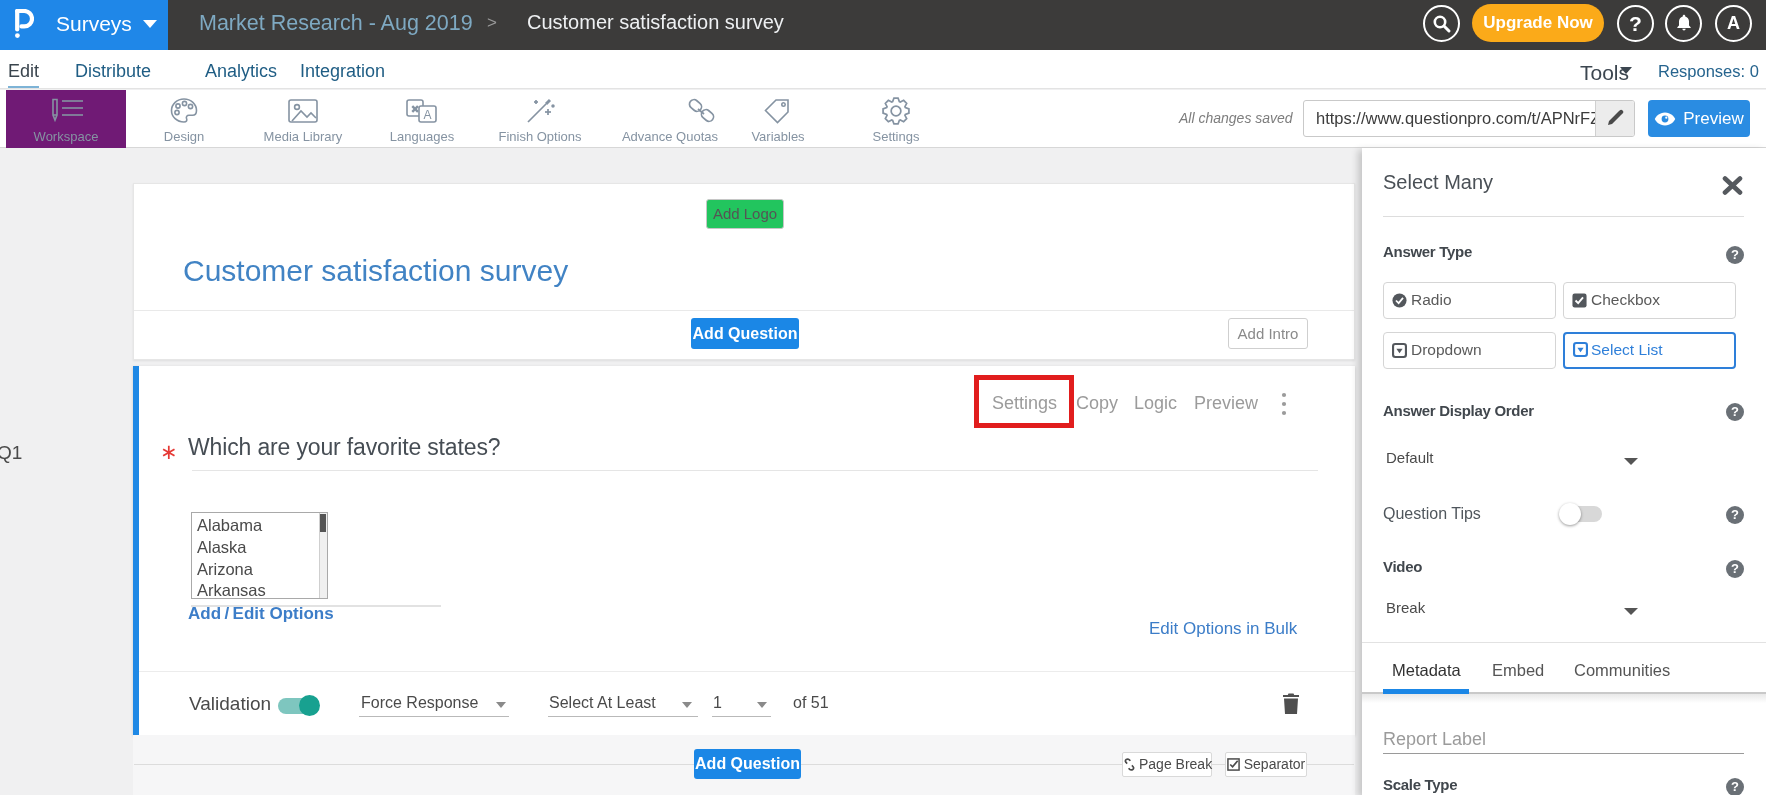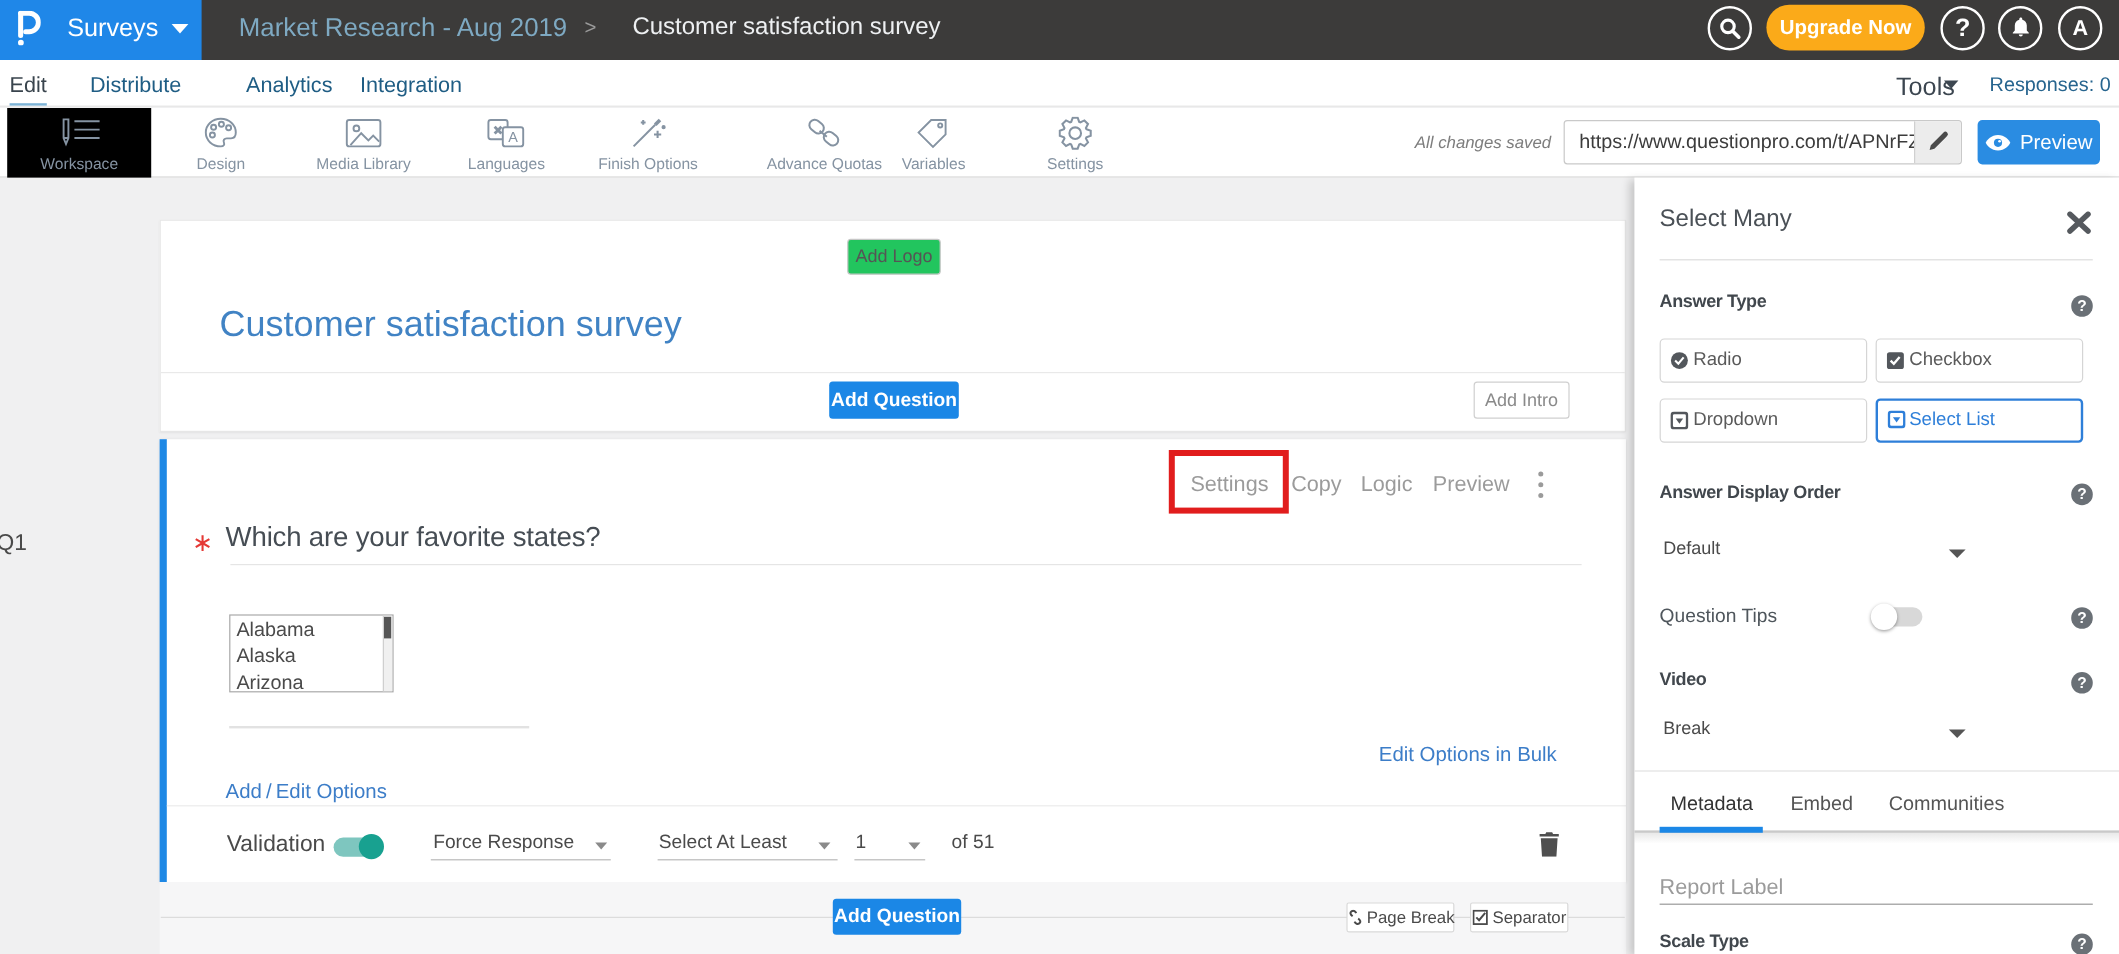--- a/index.html
+++ b/index.html
@@ -15,42 +15,42 @@
 #crumbsep { position:absolute; left:487px; top:13px; font-size:17px; color:#9a9a9a; }
 #crumb2 { position:absolute; left:527px; top:11px; font-size:20px; color:#eef0f2; }
 .circ { position:absolute; top:5px; width:37px; height:37px; border:2px solid #fff; border-radius:50%; color:#fff; text-align:center; }
 #upgrade { position:absolute; left:1472px; top:4px; width:132px; height:38px; background:#fbaa19; border-radius:19px; color:#fff; font-size:17px; font-weight:bold; text-align:center; line-height:38px; }
 #navrow { position:absolute; left:0; top:50px; width:1766px; height:39px; background:#fff; border-bottom:1px solid #e3e3e3; }
 #navrow .it { position:absolute; top:11px; font-size:18px; color:#1f5d84; white-space:nowrap; }
 #toolbar { position:absolute; left:0; top:90px; width:1766px; height:58px; background:#fff; border-bottom:1px solid #d7d7d7; }
 .tbitem { position:absolute; top:0px; width:120px; height:58px; text-align:center; }
 .tbitem .lbl { position:absolute; width:120px; left:0; top:39px; font-size:13px; color:#8593a2; }
 .tbitem svg { margin-top:7px; }
-#wstile { background:#000000; }
+#wstile { background:#701a75; }
 #allsaved { position:absolute; left:1179px; top:110px; font-size:14px; font-style:italic; color:#7d7d7d; }
 #urlbox { position:absolute; left:1303px; top:100px; width:332px; height:37px; background:#fff; border:1px solid #c9c9c9; border-radius:3px; overflow:hidden; }
 #urlbox .txt { position:absolute; left:12px; top:8px; font-size:16.5px; color:#3c3c3c; white-space:nowrap; }
 #urlbox .pbox { position:absolute; right:0; top:0; width:39px; height:35px; background:#ececec; border-left:1px solid #d0d0d0; }
 #previewbtn { position:absolute; left:1648px; top:100px; width:102px; height:37px; background:#2a8ce2; border-radius:4px; color:#fff; font-size:17px; text-align:center; line-height:37px; }
 #q1lbl { position:absolute; left:-3px; top:442px; font-size:19px; color:#4a4a4a; }
 .card { position:absolute; left:133px; width:1222px; background:#fff; }
 #card1 { top:183px; height:177px; border:1px solid #e6e6e6; box-shadow:0 1px 2px rgba(0,0,0,0.08); }
 #addlogo { position:absolute; left:572px; top:15px; width:78px; height:30px; border:1px solid #c6c6c6; border-radius:3px; background:#22c55e; font-size:15px; color:#555; text-align:center; line-height:28px; }
 #stitle { position:absolute; left:49px; top:70px; font-size:30px; color:#4183c4; }
 #card1 .div { position:absolute; left:0; top:126px; width:1220px; height:1px; background:#e9e9e9; }
 .bluebtn { background:#1b87e6; border-radius:3px; color:#fff; font-weight:bold; text-align:center; }
 #addq1 { position:absolute; left:557px; top:134px; width:108px; height:31px; font-size:16px; line-height:31px; }
 #addintro { position:absolute; left:1094px; top:134px; width:80px; height:31px; background:#fff; border:1px solid #cfcfcf; border-radius:3px; font-size:15px; color:#8a8a8a; text-align:center; line-height:29px; }
 #card2 { top:366px; height:369px; border-left:6px solid #1e88e5; box-shadow:0 1px 3px rgba(0,0,0,0.15); }
 .qmenu { position:absolute; top:393px; font-size:18px; color:#9b9b9b; }
 #redbox { position:absolute; left:974px; top:375px; width:100px; height:53px; border:5px solid #e11d1d; }
 #qast { position:absolute; left:160px; top:440px; font-size:21px; color:#e53935; }
 #qtext { position:absolute; left:188px; top:434px; font-size:23px; letter-spacing:-0.15px; color:#464d54; }
 #qline { position:absolute; left:192px; top:470px; width:1126px; height:1px; background:#e5e5e5; }
-#selbox { position:absolute; left:191px; top:512px; width:137px; height:65px; border:1px solid #a9a9a9; background:#fff; overflow:hidden; }
+#selbox { position:absolute; left:191px; top:512px; width:137px; height:87px; border:1px solid #a9a9a9; background:#fff; overflow:hidden; }
 #selbox .opt { position:absolute; left:5px; font-size:16.5px; color:#4a4a4a; }
 #sbtrack { position:absolute; right:0; top:0; width:8px; height:85px; background:#f0f0f0; border-left:1px solid #cfcfcf; }
 #sbthumb { position:absolute; right:1px; top:1px; width:6px; height:18px; background:#555; }
 #optline { position:absolute; left:191px; top:605px; width:250px; height:2px; background:#e2e2e2; }
 .blink { position:absolute; font-size:17px; color:#3c7dc8; }
 #vallbl { position:absolute; left:189px; top:693px; font-size:19px; color:#4a4a4a; }
 #valtog { position:absolute; left:278px; top:698px; width:41px; height:16px; border-radius:8px; background:#7ec6bf; }
 #valtog .knob { position:absolute; right:-1px; top:-3px; width:21px; height:21px; border-radius:50%; background:#18a190; }
 .ddl { position:absolute; top:694px; font-size:16px; color:#4a4a4a; }
 .ddul { position:absolute; top:716px; height:1px; background:#b9b9b9; }
@@ -172,21 +172,21 @@
           <line x1="22" y1="7" x2="26" y2="3" stroke-width="3"></line>
           <line x1="24" y1="12" x2="24" y2="18"></line>
           <line x1="21" y1="15" x2="27" y2="15"></line>
           <line x1="12" y1="3" x2="12" y2="7"></line>
           <line x1="10" y1="5" x2="14" y2="5"></line>
           <circle cx="29" cy="9" r="0.9"></circle>
         </g>
       </svg>
     <div class="lbl">Finish Options</div>
   </div>
-  <div class="tbitem" style="left:627px;">
+  <div class="tbitem" style="left:598px;text-align:right;">
     <svg width="32" height="28" viewBox="0 0 32 28">
         <g stroke="#8593a2" stroke-width="1.7" fill="none">
           <rect x="3" y="4" width="13" height="9" rx="4.5" transform="rotate(40 9.5 8.5)"></rect>
           <rect x="15" y="14" width="13" height="9" rx="4.5" transform="rotate(40 21.5 18.5)"></rect>
           <line x1="12" y1="12" x2="18" y2="17"></line>
         </g>
       </svg>
     <div class="lbl">Advance Quotas</div>
   </div>
   <div class="tbitem" style="left:718px;">
@@ -260,21 +260,21 @@
   <div class="opt" style="top:3px;">Alabama</div>
   <div class="opt" style="top:25px;">Alaska</div>
   <div class="opt" style="top:47px;">Arizona</div>
   <div class="opt" style="top:68px;">Arkansas</div>
   <div id="sbtrack">
       <div id="sbthumb"></div>
     </div>
 </div>
 <div id="optline"></div>
 <div class="abs" style="left:139px;top:671px;width:1216px;height:1px;background:#ececec;"></div>
-<div class="blink" style="left:188px;top:650px;">Add / Edit Options</div>
+<div class="blink" style="left:188px;top:604px;font-weight:bold;">Add / Edit Options</div>
 <div class="blink" style="left:1149px;top:619px;">Edit Options in Bulk</div>
 <div class="abs" style="left:133px;top:735px;width:1222px;height:60px;background:#f6f6f7;"></div>
 <div id="addqrow2">
   <div id="addqline"></div>
   <div id="addq2" class="bluebtn">Add Question</div>
   <div class="smallbtn" style="left:989px;width:90px;"><svg width="13" height="13" viewBox="0 0 14 14" style="vertical-align:-2px;margin-right:3px;">
         <g stroke="#4a4a4a" stroke-width="1.8" fill="none">
           <path d="M4.5 6 C2.2 4.2 2 2.6 3.5 1.6 C5 0.6 6.8 1.2 7.8 3.2"></path>
           <path d="M9.5 8 C11.8 9.8 12 11.4 10.5 12.4 C9 13.4 7.2 12.8 6.2 10.8"></path>
         </g>

